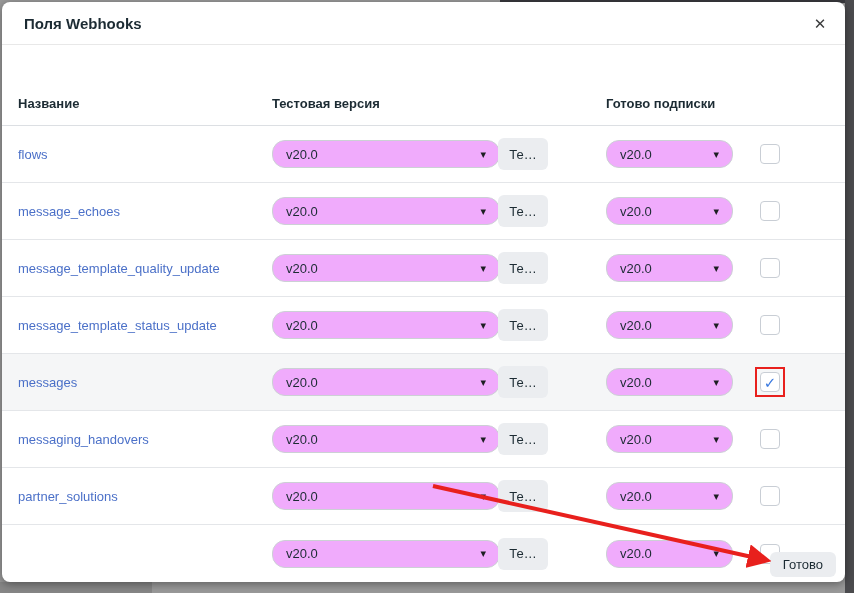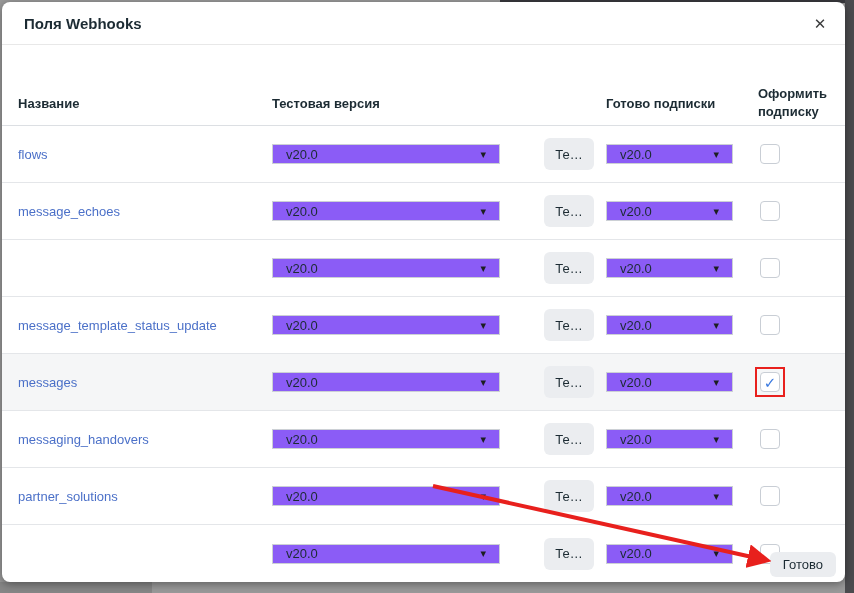--- a/index.html
+++ b/index.html
@@ -44,30 +44,30 @@
     position:relative;height:57px;border-bottom:1px solid var(--divider);
     display:block;
   }
   .row:last-child{border-bottom:none;}
   .row.highlighted{background:#f5f6f7;}
   .row-name{
     position:absolute;left:16px;top:50%;transform:translateY(-50%);
     font-size:13px;color:var(--link);text-decoration:none;cursor:pointer;
   }
   .dd{
-    position:absolute;top:50%;transform:translateY(-50%);height:20px;
-    background:#8b5cf6;border:1px solid var(--ctrl-border);border-radius:0;
+    position:absolute;top:50%;transform:translateY(-50%);height:28px;
+    background:#f0abfc;border:1px solid var(--ctrl-border);border-radius:13px;
     display:flex;align-items:center;cursor:pointer;
   }
   .dd1{left:270px;width:228px;}
   .dd2{left:604px;width:127px;}
   .dd-val{font-size:13px;color:var(--text);padding-left:13px;flex:1;}
   .caret{font-size:11px;color:#1c1e21;padding-right:13px;line-height:1;}
   .test-btn{
-    position:absolute;left:542px;top:50%;transform:translateY(-50%);
+    position:absolute;left:496px;top:50%;transform:translateY(-50%);
     width:50px;height:32px;background:var(--btn-bg);border:none;border-radius:6px;
     font-size:13px;color:#1c2b33;font-family:inherit;cursor:pointer;
   }
   .cb-wrap{position:absolute;left:758px;top:50%;transform:translateY(-50%);width:20px;height:20px;}
   .checkbox{
     width:20px;height:20px;border:1px solid #c9ced5;border-radius:4px;background:#fff;
     display:flex;align-items:center;justify-content:center;cursor:pointer;
   }
   .checkbox .check{display:none;color:var(--check-blue);font-size:15px;font-weight:bold;line-height:1;}
   .checkbox.checked .check{display:block;}
@@ -91,21 +91,20 @@
 <div class="modal">
   <div class="modal-header">
     <span class="modal-title">Поля Webhooks</span>
     <button class="close-btn">✕</button>
   </div>
 
   <div class="col-header">
     <span class="col col-name">Название</span>
     <span class="col col-test">Тестовая версия</span>
     <span class="col col-sub">Готово подписки</span>
-    <span class="col col-subscribe">Оформить подписку</span>
   </div>
 
   <div class="rows">
   <div class="row">
     <a class="row-name">flows</a>
     <div class="dd dd1">
       <span class="dd-val">v20.0</span>
       <span class="caret">▾</span>
     </div>
     <button class="test-btn">Те…</button>
@@ -134,20 +133,21 @@
     </div>
     <div class="cb-wrap">
       <div class="checkbox">
         
       </div>
 
     </div>
   </div>
 
   <div class="row">
+    <a class="row-name">message_template_quality_update</a>
     <div class="dd dd1">
       <span class="dd-val">v20.0</span>
       <span class="caret">▾</span>
     </div>
     <button class="test-btn">Те…</button>
     <div class="dd dd2">
       <span class="dd-val">v20.0</span>
       <span class="caret">▾</span>
     </div>
     <div class="cb-wrap">

